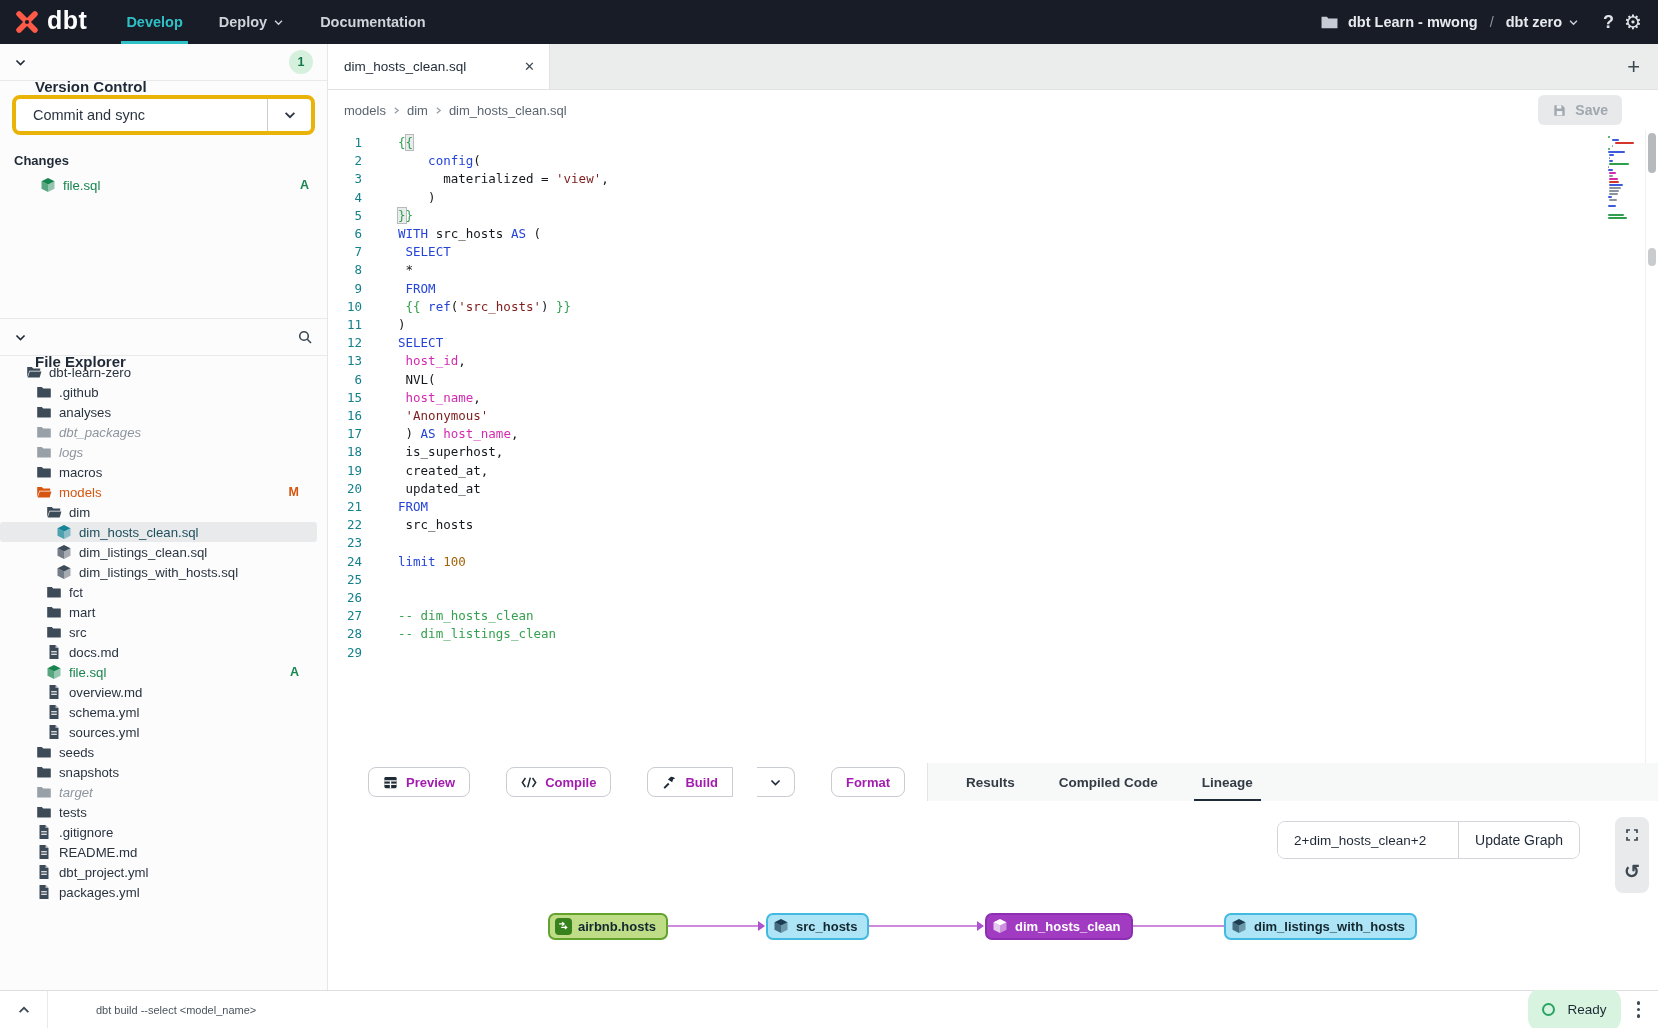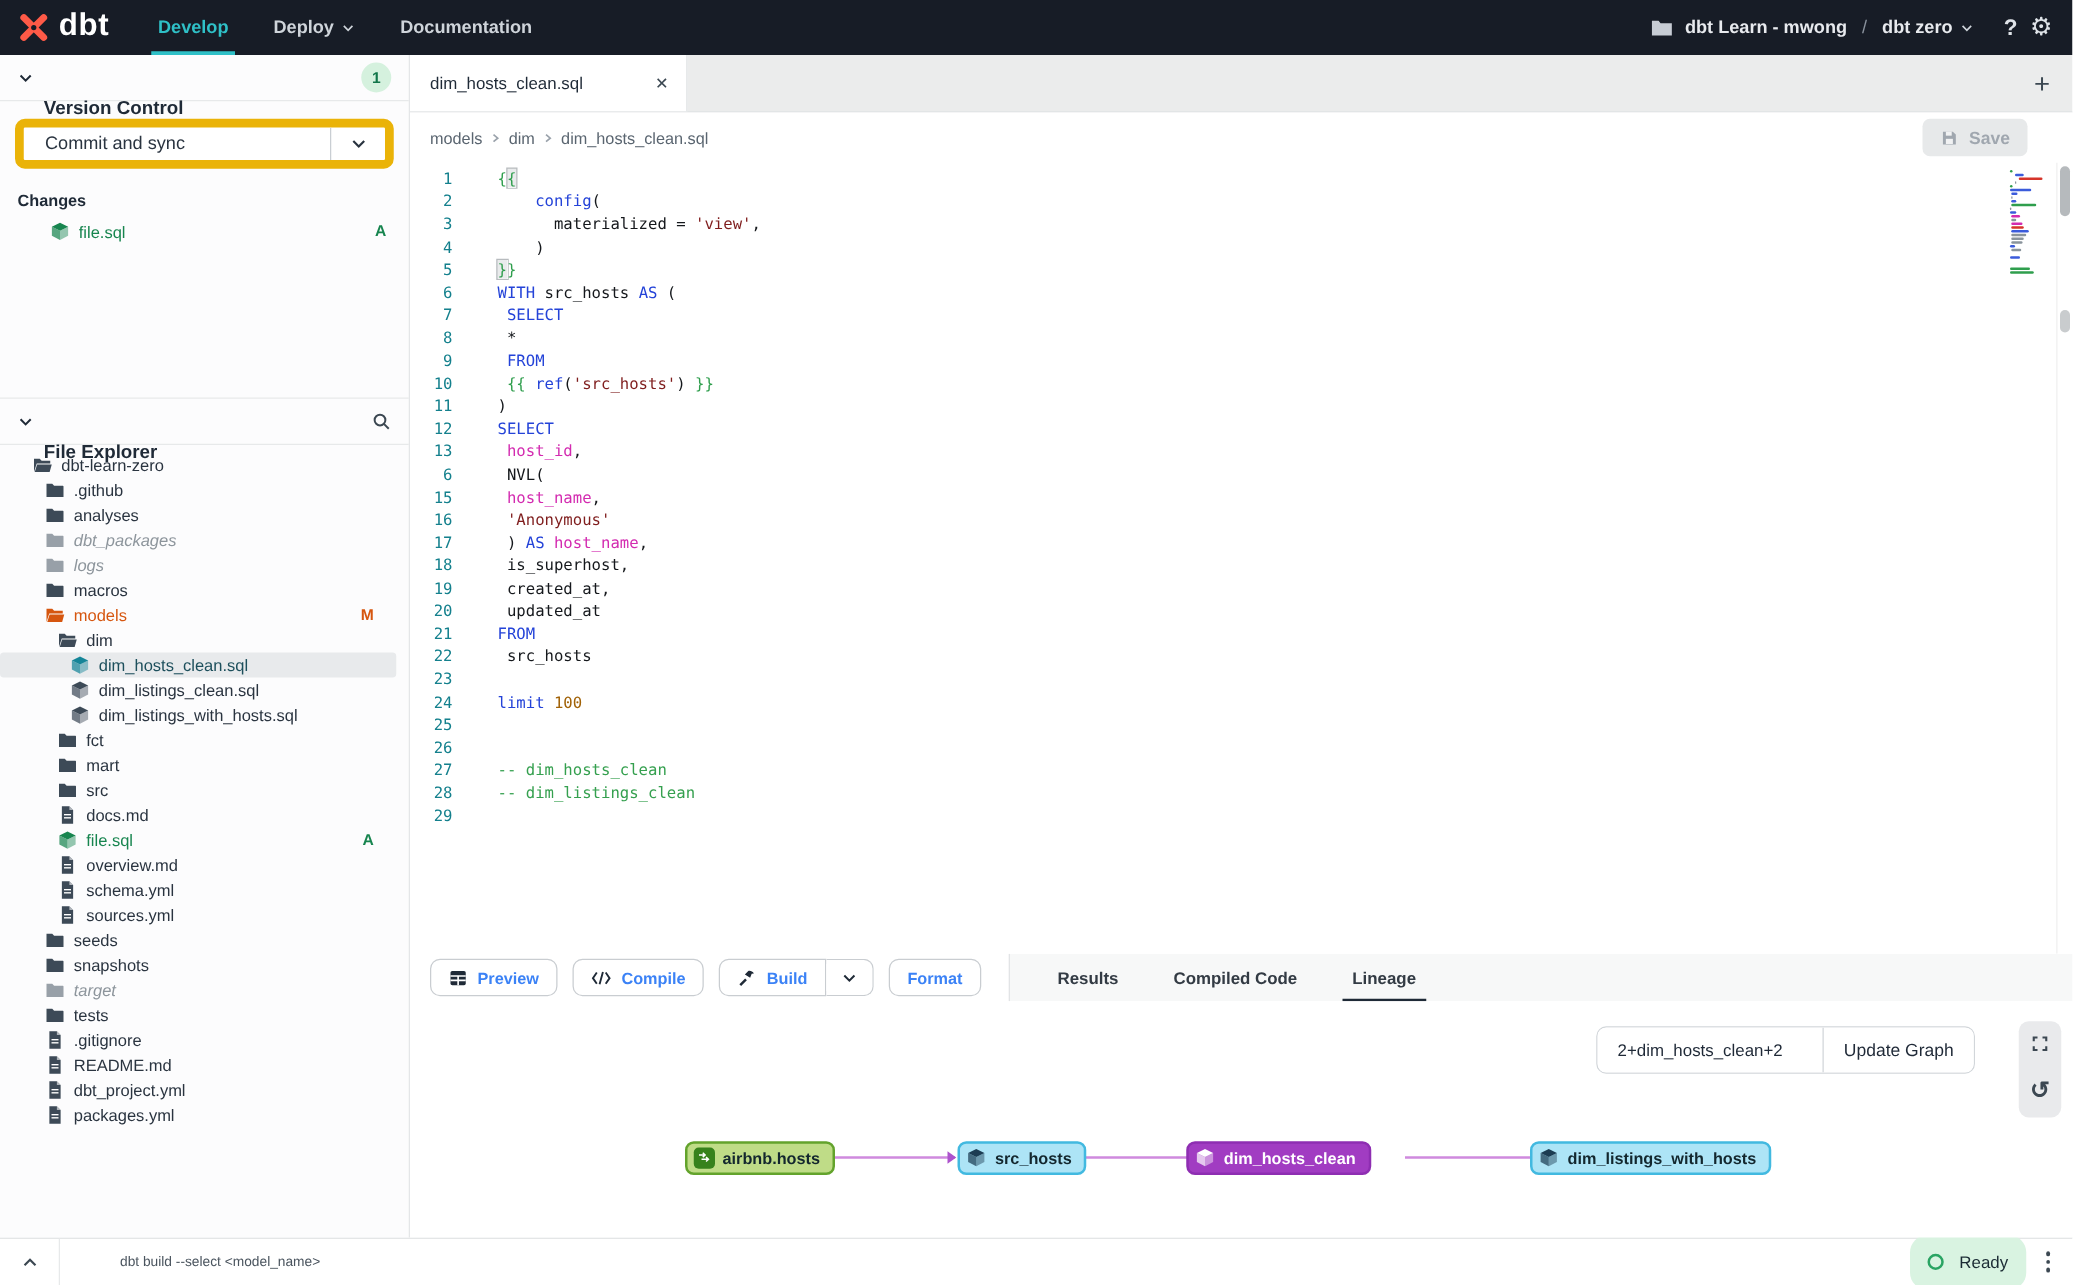--- a/index.html
+++ b/index.html
@@ -28,21 +28,21 @@
   .editor-col { flex:1; display:flex; flex-direction:column; min-width:0; }
 
   
   .branch-row { height:46px; display:flex; align-items:center; gap:9px; padding:0 14px; border-bottom:1px solid #e7e9ea; font-size:13.5px; color:#333d47; }
   .branch-row .spacer { flex:1; }
   .sect-header { height:37px; display:flex; align-items:center; gap:8px; padding:0 14px; border-bottom:1px solid #e7e9ea; }
   .sect-header .title { font-size:15px; font-weight:bold; color:#1f2a37;margin-top:48px; }
   .sect-header .spacer { flex:1; }
   .count-badge { width:24px; height:24px; border-radius:50%; background:#d5f1de; color:#12764a; font-size:12.5px; font-weight:bold; display:flex; align-items:center; justify-content:center; }
   .vc-body { height:238px; border-bottom:1px solid #e7e9ea; padding:14px 12px 0; }
-  .commit-btn { display:flex; width:100%; height:40px; background:#fff; border:7px solid #eab308; border-radius:8px; overflow:hidden; cursor:pointer; }
+  .commit-btn { display:flex; width:100%; height:40px; background:#fff; border:4px solid #eab308; border-radius:8px; overflow:hidden; cursor:pointer; }
   .commit-btn .lbl { flex:1; display:flex; align-items:center; padding-left:17px; font-size:14.5px; color:#2a3440; }
   .commit-btn .chev { width:44px; display:flex; align-items:center; justify-content:center; border-left:1px solid #c9ced3; }
   .changes-label { margin:18px 2px 6px; font-size:13px; font-weight:bold; color:#1f2a37; }
   .change-row { display:flex; align-items:center; gap:7px; padding:3px 6px 3px 28px; font-size:13.2px; cursor:pointer; }
   .change-row .nm { color:#17854f; }
   .change-row .st { margin-left:auto; color:#17854f; font-weight:bold; font-size:12.5px; }
   .tree { flex:1; overflow:hidden; padding-top:6px; }
   .tree-row { display:flex; align-items:center; gap:7px; height:20px; font-size:13.2px; color:#2a3440; cursor:pointer; margin-right:10px; border-radius:3px; }
   .tree-row.selected { background:#e8eaec; }
   .tree-row.selected .tlabel { color:#1d4f5c; }
@@ -74,21 +74,21 @@
   .tok.bm { background:#e9ebec; box-shadow:0 0 0 1px #b7bbbe; }
   .minimap { position:absolute; top:6px; right:18px; width:32px; }
   .mm-line { height:2px; margin-bottom:1px; border-radius:1px; }
   .vscroll { position:absolute; top:0; right:0; bottom:0; width:13px; border-left:1px solid #efefef; }
   .vthumb { position:absolute; right:2px; width:8px; background:#b6babd; border-radius:4px; }
   .vthumb.t1 { top:3px; height:40px; } .vthumb.t2 { top:118px; height:18px; background:#c9ccce; }
 
   
   .toolbar { height:38px; display:flex; align-items:stretch; background:#fff; }
   .tb-left { display:flex; align-items:center; gap:12px; padding:0 22px 0 16px; }
-  .tbtn { height:30px; display:flex; align-items:center; gap:8px; background:#fff; border:1px solid #c9cdd1; border-radius:8px; padding:0 14px; font-size:13px; font-weight:bold; color:#3b82f6; cursor:pointer; }
+  .tbtn { height:30px; display:flex; align-items:center; gap:8px; background:#fff; border:1px solid #c9cdd1; border-radius:8px; padding:0 14px; font-size:13px; font-weight:bold; color:#a21caf; cursor:pointer;margin-left:24px; }
   .split { display:flex; }
   .split .tbtn.main { border-radius:8px 0 0 8px; }
   .split .tbtn.caret { border-radius:0 8px 8px 0; border-left:none; padding:0 12px; }
   .tb-tabs { flex:1; background:#f7f8f8; border-left:1px solid #e2e4e6; display:flex; align-items:stretch; gap:36px; padding-left:34px; }
   .btab { display:flex; align-items:center; font-size:13.5px; font-weight:bold; color:#333b44; cursor:pointer; padding:0 4px; position:relative; }
   .btab.active::after { content:""; position:absolute; left:-4px; right:-4px; bottom:0; height:2.5px; background:#1f2a37; }
 
   
   .lineage { height:189px; position:relative; background:#fff; }
   .lin-controls { position:absolute; top:20px; right:78px; height:38px; display:flex; border:1px solid #d2d6da; border-radius:8px; overflow:hidden; background:#fff; }
@@ -97,21 +97,21 @@
   .lin-side { position:absolute; top:16px; right:9px; width:34px; background:#e9eaec; border-radius:8px; display:flex; flex-direction:column; align-items:center; gap:16px; padding:10px 0 12px; }
   .lin-side .sicon { color:#3c4852; cursor:pointer; line-height:1; }
   .reset-glyph { font-size:19px; font-weight:bold; }
   .lnode { position:absolute; top:112px; height:27px; display:flex; align-items:center; gap:6px; padding:0 10px 0 5px; border-radius:7px; border:2px solid; font-size:13px; font-weight:bold; cursor:pointer; z-index:2; white-space:nowrap; }
   .lnode .ticon { width:17px; height:17px; flex:0 0 17px; }
   .lnode.source { background:#bfdc87; border-color:#63a32c; color:#13272e; }
   .lnode.model { background:#ade4f6; border-color:#42b9e0; color:#13272e; }
   .lnode.model .ticon { color:#1c3c52; }
   .lnode.focus { background:#a13cc2; border-color:#8e2eb2; color:#fff; }
   .lnode.focus .ticon { color:#fff; }
-  .lnode.n1 { left:220px; } .lnode.n2 { left:438px; } .lnode.n3 { left:621px; } .lnode.n4 { left:896px; }
+  .lnode.n1 { left:220px; } .lnode.n2 { left:438px; } .lnode.n3 { left:657px; } .lnode.n4 { left:896px; }
   .edge { position:absolute; top:124px; height:2px; background:#cf8ade; z-index:1; }
   .edge::after { content:""; position:absolute; right:-1px; top:-4px; border-left:7px solid #ad53cd; border-top:5px solid transparent; border-bottom:5px solid transparent; }
   .edge.e1 { left:340px; width:96px; } .edge.e2 { left:532px; width:123px; } .edge.e3 { left:796px; width:130px; }
   .src-chip { width:17px; height:17px; border-radius:4px; background:#37821c; display:inline-flex; align-items:center; justify-content:center; flex:0 0 17px; }
 
   
   .statusbar { height:38px; border-top:1px solid #dcdee0; background:#fff; display:flex; align-items:center; }
   .sb-chev { width:48px; display:flex; align-items:center; justify-content:center; border-right:1px solid #e7e9ea; align-self:stretch; cursor:pointer; }
   .sb-cmd { padding-left:48px; font-size:11px; color:#4a545e; flex:1; cursor:text; }
   .ready-pill { display:flex; align-items:center; gap:12px; background:#d9f3e1; border-radius:14px; height:44px; padding:0 14px; font-size:13.5px; color:#1b2b34; }

